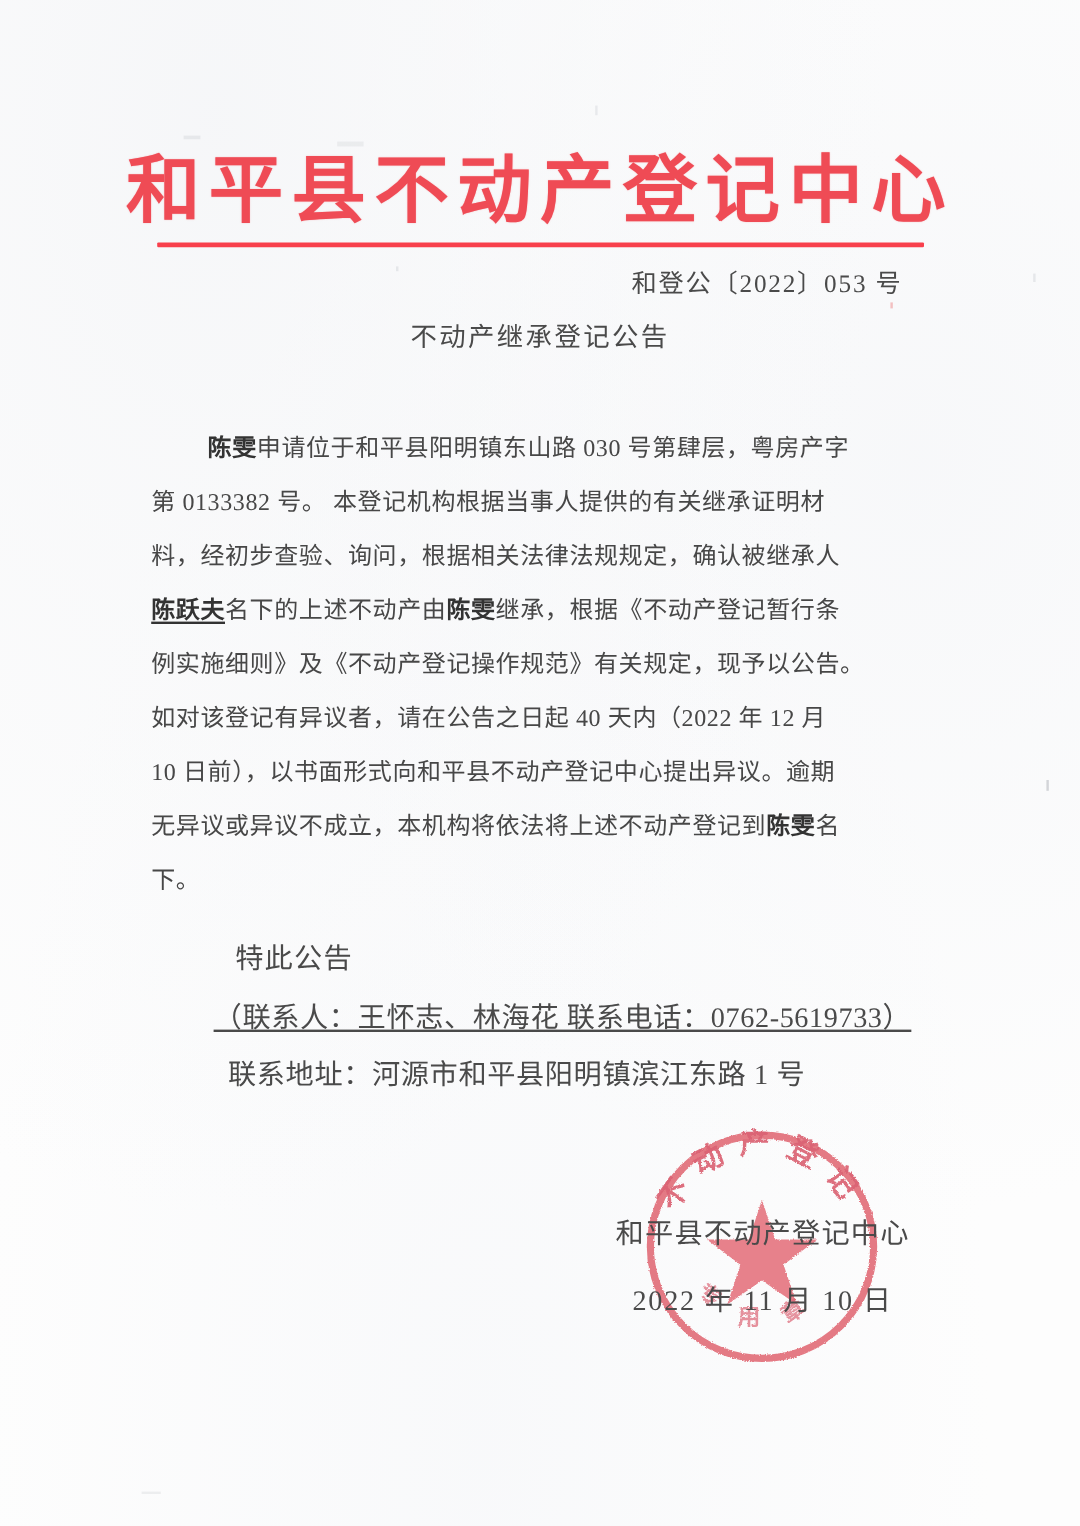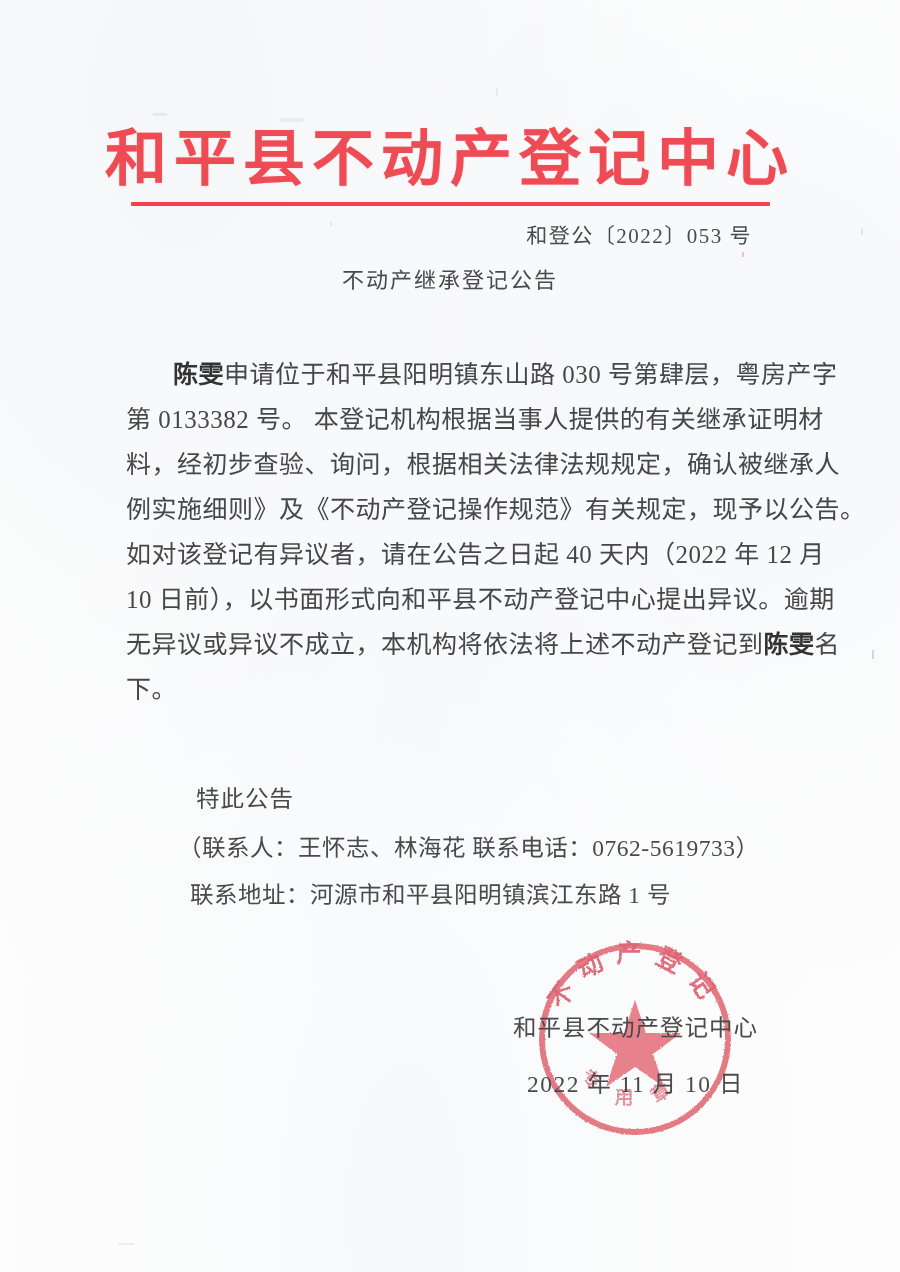--- a/index.html
+++ b/index.html
@@ -92,21 +92,21 @@
   }
 
   
   .body-block {
     position: absolute;
     left: 126px;
     top: 352px;
     width: 648px;
   }
   .body-line {
-    font-size: 25px;
+    font-size: 20px;
     line-height: 45px;
     letter-spacing: 0.5px;
     color: #474747;
     white-space: nowrap;
   }
   .b { font-weight: 700; color: #333; }
   .bu { font-weight: 700; color: #333; text-decoration: underline; text-underline-offset: 3px; }
 
   .indent-note {
     position: absolute;
@@ -118,21 +118,21 @@
     text-align: right;
   }
   .contact-line {
     position: absolute;
     left: 178px;
     font-size: 23.5px;
     letter-spacing: 0.5px;
     color: #4a4a4a;
     white-space: nowrap;
   }
-  .contact-people { top: 829px; }
+  .contact-people { top: 829px; text-decoration: underline; }
   .contact-address { top: 876px; left: 190px; }
 
   
   .signature {
     position: absolute;
     right: 142px;
     top: 1009px;
     text-align: center;
     font-size: 23.5px;
     letter-spacing: 1px;
@@ -189,20 +189,21 @@
   <div class="masthead-rule"></div>
 
   <div class="doc-number">和登公〔2022〕053 号</div>
 
   <div class="doc-title">不动产继承登记公告</div>
 
   <div class="body-block" id="body-block">
       <div class="body-line" style="text-indent: 47px;"><span class="b">陈雯</span><span>申请位于和平县阳明镇东山路 030 号第肆层，粤房产字</span></div>
       <div class="body-line"><span>第 0133382 号。 本登记机构根据当事人提供的有关继承证明材</span></div>
       <div class="body-line"><span>料，经初步查验、询问，根据相关法律法规规定，确认被继承人</span></div>
+      <div class="body-line"><span class="bu">陈跃夫</span><span>名下的上述不动产由</span><span class="b">陈雯</span><span>继承，根据《不动产登记暂行条</span></div>
       <div class="body-line"><span>例实施细则》及《不动产登记操作规范》有关规定，现予以公告。</span></div>
       <div class="body-line"><span>如对该登记有异议者，请在公告之日起 40 天内（2022 年 12 月</span></div>
       <div class="body-line"><span>10 日前），以书面形式向和平县不动产登记中心提出异议。逾期</span></div>
       <div class="body-line"><span>无异议或异议不成立，本机构将依法将上述不动产登记到</span><span class="b">陈雯</span><span>名</span></div>
       <div class="body-line"><span>下。</span></div>
     </div>
 
   <div class="indent-note">特此公告</div>
   <div class="contact-line contact-people">（联系人：王怀志、林海花  联系电话：0762-5619733）</div>
   <div class="contact-line contact-address">联系地址：河源市和平县阳明镇滨江东路 1 号</div>

